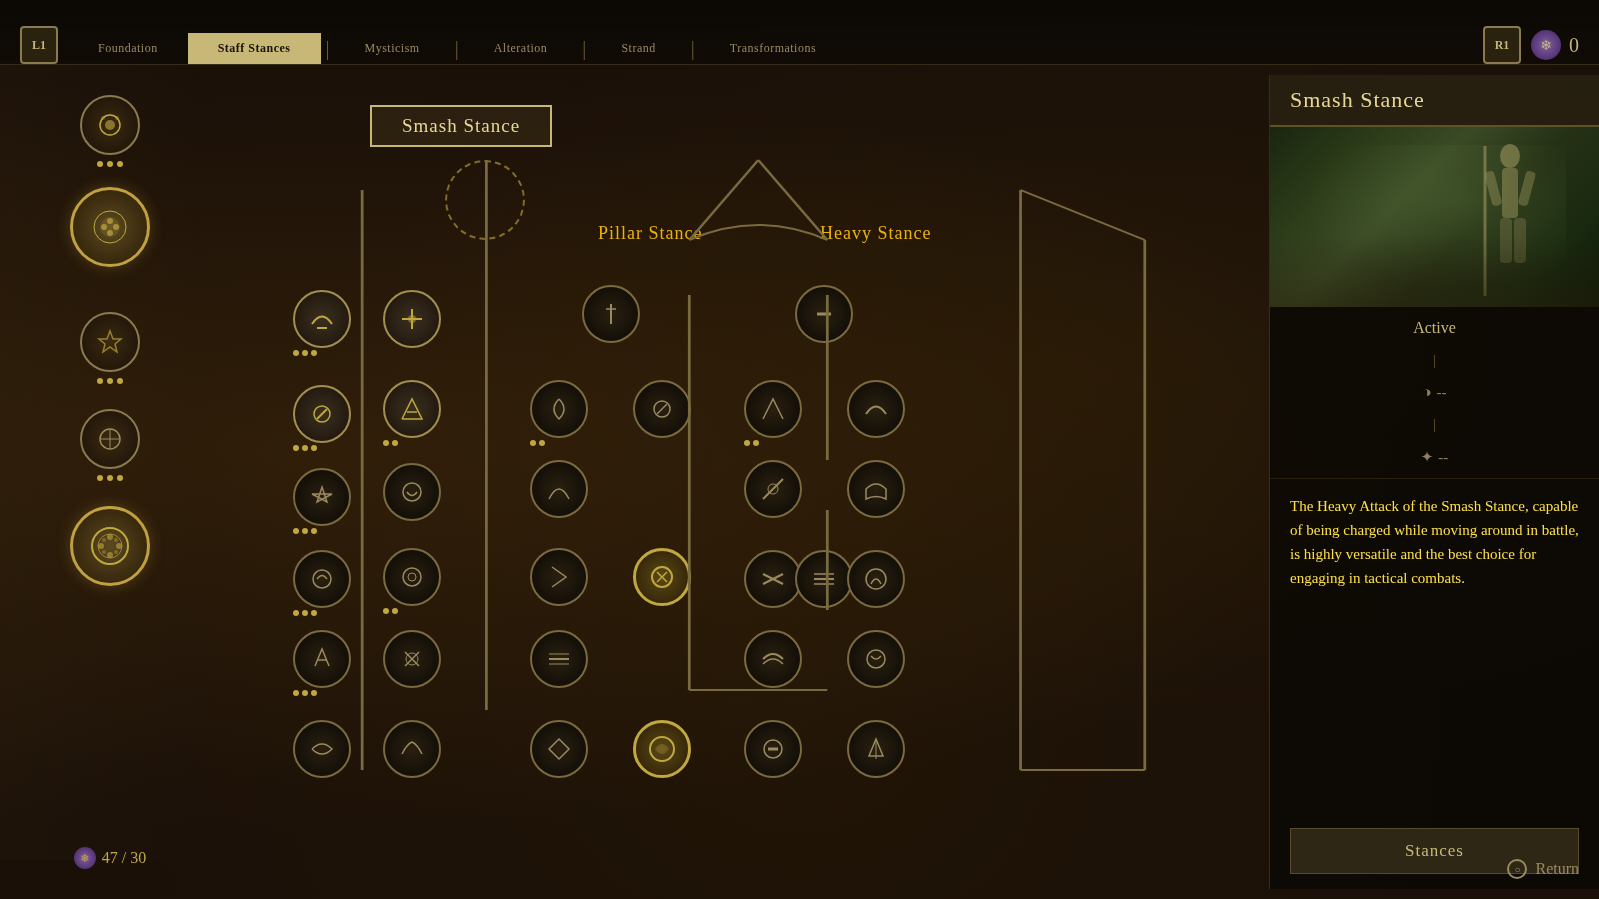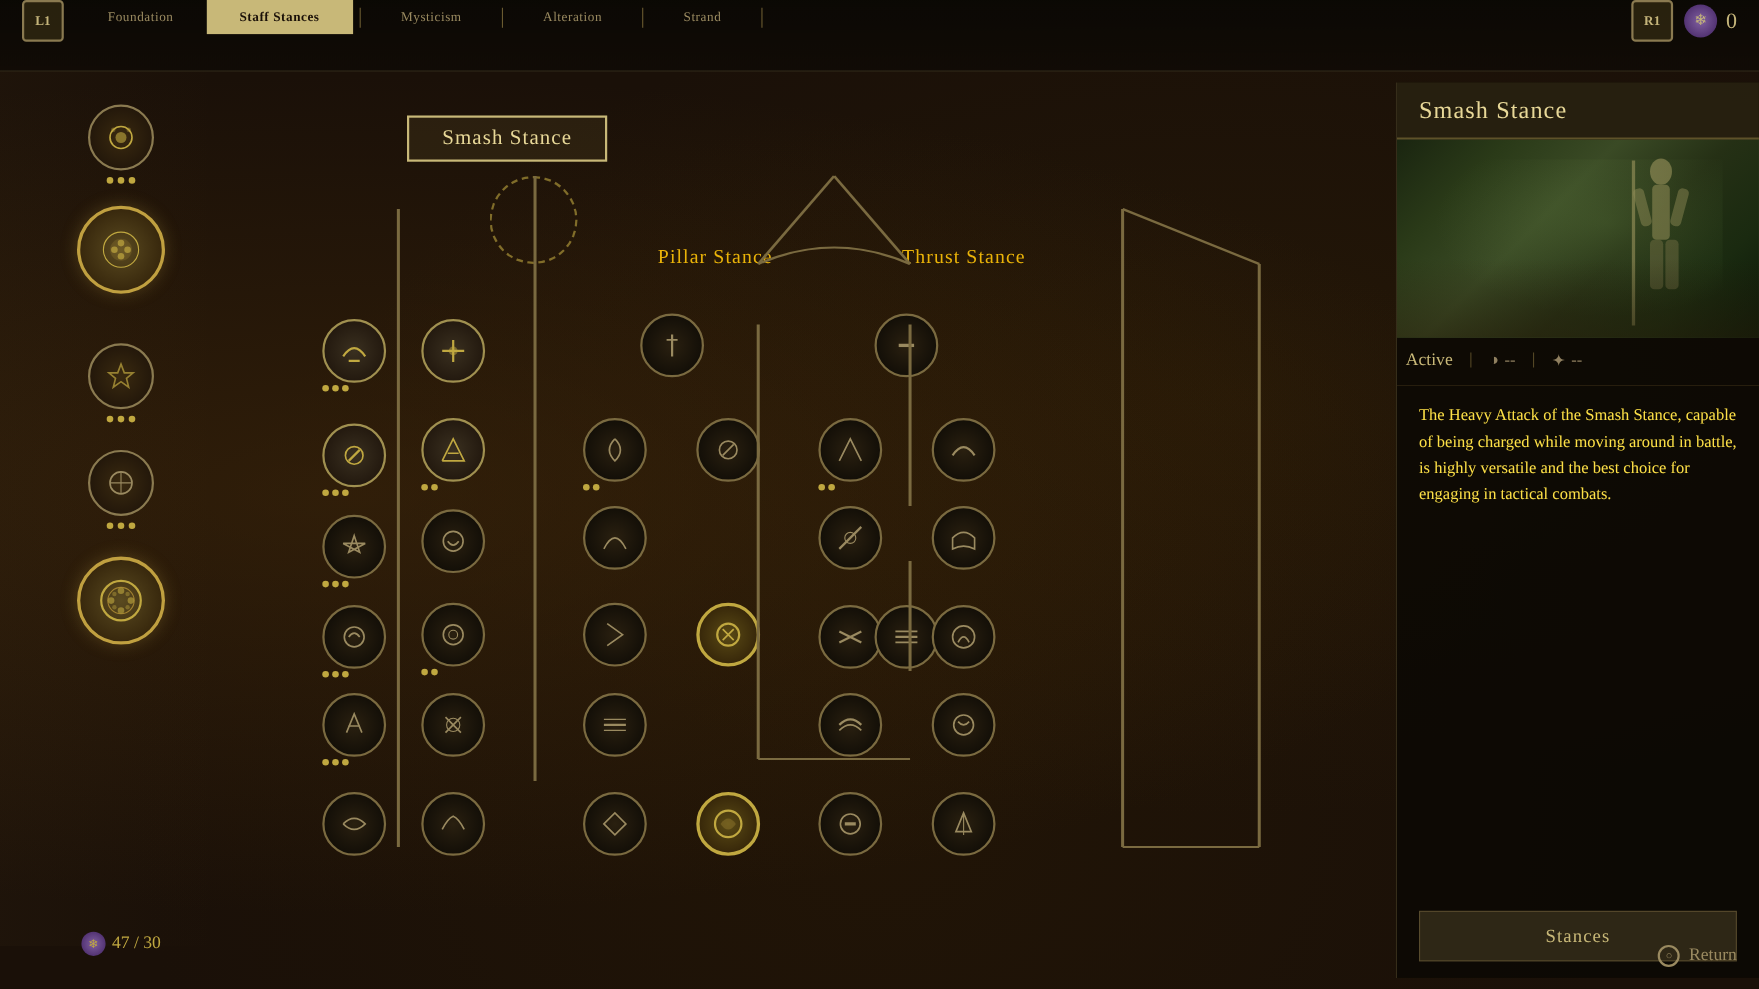--- a/index.html
+++ b/index.html
@@ -36,21 +36,21 @@
       background: linear-gradient(to right, rgba(150,120,60,0.3), transparent);
       pointer-events: none;
       z-index: 0;
     }
 
     
     .nav-bar {
       position: relative;
       z-index: 10;
       display: flex;
-      align-items: flex-start;
+      align-items: flex-end;
       width: 100%;
       height: 65px;
       background: linear-gradient(to bottom, rgba(10,8,4,0.95), rgba(15,10,5,0.85));
       border-bottom: 1px solid rgba(150,130,80,0.3);
       padding: 0 20px;
     }
 
     .nav-btn-l {
       width: 38px;
       height: 38px;
@@ -309,24 +309,26 @@
         linear-gradient(135deg, #2a3520 0%, #1a2510 30%, #3a4525 60%, #2a3015 100%);
       position: relative;
       overflow: hidden;
       display: flex;
       align-items: center;
       justify-content: center;
     }
 
     .panel-status-row {
       display: flex;
-      padding: 12px 8px;
+      align-items: center;
+      padding: 12px 20px;
       gap: 15px;
       border-bottom: 1px solid rgba(100,80,40,0.3);
       font-size: 15px;
+      flex-direction: column;
     }
 
     .status-active {
       color: #c8b878;
       font-size: 16px;
     }
 
     .status-separator {
       color: #6a5a30;
     }
@@ -408,20 +410,21 @@
     <div class="nav-separator">|</div>
     <div class="nav-item">Mysticism</div>
 
     <div class="nav-separator">|</div>
     <div class="nav-item">Alteration</div>
 
     <div class="nav-separator">|</div>
     <div class="nav-item">Strand</div>
 
     <div class="nav-separator">|</div>
+    <div class="nav-item">Transformations</div>
   </div>
 
   <div class="nav-right">
     <div class="nav-btn-r">R1</div>
     <div class="currency-display">
       <div class="currency-icon">❄</div>
       <span>0</span>
     </div>
   </div>
 </nav>
@@ -713,21 +716,21 @@
       </div>
 
       <div class="skill-node special" style="left:413px; top:630px;">
         <svg width="30" height="30" viewBox="0 0 30 30">
             <circle cx="15" cy="15" r="12" fill="none" stroke="#c0a840" stroke-width="2"></circle>
             <path d="M8 15 Q15 5 22 15 Q15 25 8 15" fill="rgba(180,150,60,0.3)"></path>
           </svg>
       </div>
 
       <div style="position:absolute; top:125px; left:570px;">
-        <div class="stance-header inactive-header" style="font-size:18px;">Thrust Stance</div>
+        <div class="stance-header inactive-header" style="font-size:18px;">Heavy Stance</div>
       </div>
 
       <div class="skill-node" style="left:575px; top:195px;">
         <svg width="30" height="30" viewBox="0 0 30 30">
             <line x1="8" y1="15" x2="22" y2="15" stroke="#9a8a60" stroke-width="3"></line>
           </svg>
       </div>
 
       <div class="skill-node" style="left:524px; top:290px;">
         <svg width="30" height="30" viewBox="0 0 30 30">

